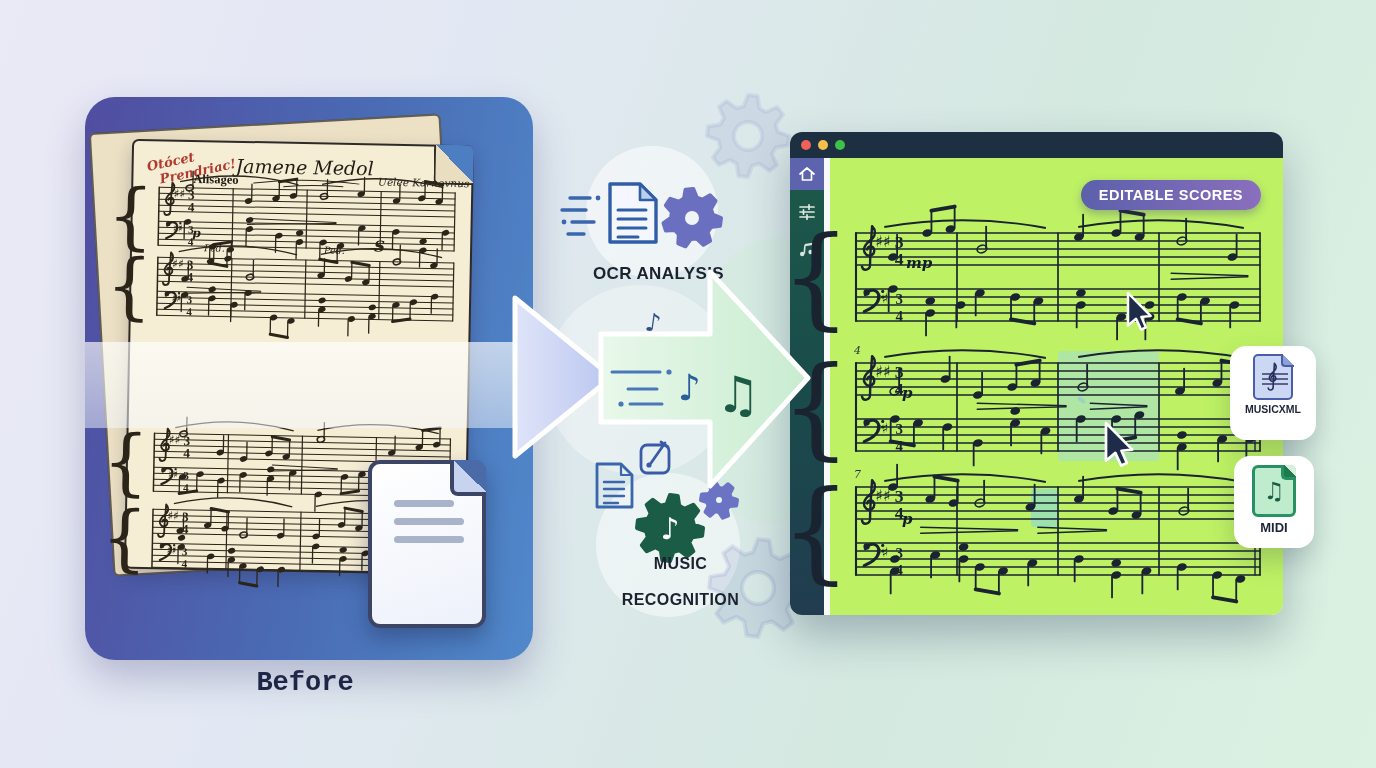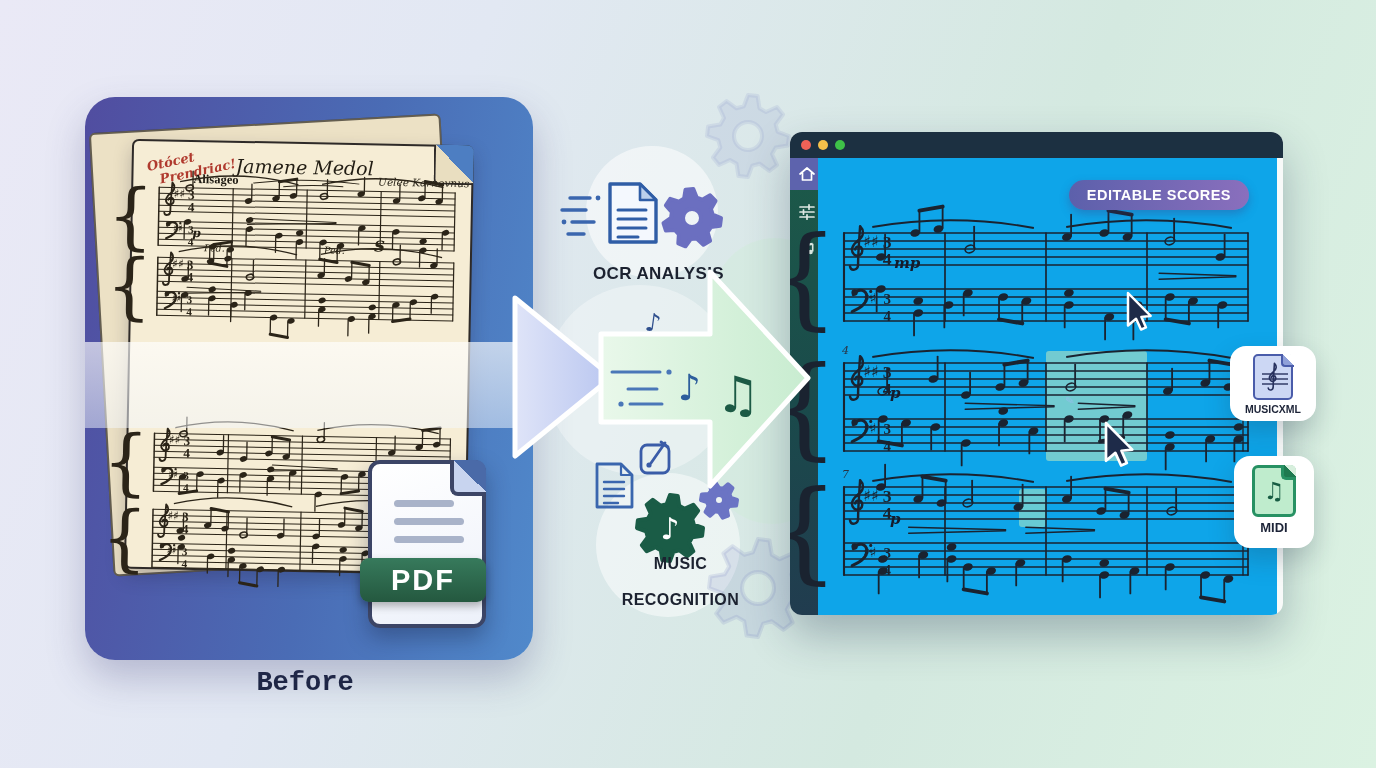--- a/index.html
+++ b/index.html
@@ -58,32 +58,32 @@
 
   
   .window{left:790px;top:132px;width:493px;height:483px;border-radius:12px;overflow:hidden;z-index:30;
     background:#f8faf9;box-shadow:0 20px 44px rgba(25,45,75,.3);}
   .titlebar{left:0;top:0;width:100%;height:26px;background:#1c3041;}
   .tl-dot{top:8px;width:10px;height:10px;border-radius:50%;}
   .sidebar{left:0;top:26px;width:34px;height:457px;
     background:linear-gradient(180deg,#1c5a49 0%,#1a4a4b 55%,#213c4f 100%);}
   .sb-home{left:0;top:0;width:34px;height:32px;background:#5d63ad;display:flex;align-items:center;justify-content:center;}
   .sb-item{left:0;width:34px;height:32px;display:flex;align-items:center;justify-content:center;}
-  .main{left:28px;top:26px;width:459px;height:537px;background:#0ea5e9;}
+  .main{left:40px;top:26px;width:459px;height:537px;background:#bef264;}
   .badge{right:28px;top:22px;height:30px;padding:0 18px;border-radius:16px;z-index:5;
     background:linear-gradient(90deg,#5c60ab,#8a6fbd);box-shadow:0 4px 10px rgba(60,60,130,.35);
     color:#fff;font-weight:bold;font-size:14.5px;letter-spacing:.5px;line-height:30px;}
   .dyn{position:absolute;font-family:"DejaVu Serif",serif;font-style:italic;font-weight:bold;
     font-size:15px;color:#141c2c;z-index:4;}
   .mnum{position:absolute;font-family:"DejaVu Serif",serif;font-style:italic;font-size:11px;color:#2a3242;z-index:4;}
 
   
   .card{z-index:40;background:#fff;border-radius:16px;box-shadow:0 12px 26px rgba(30,50,70,.22);
     display:flex;flex-direction:column;align-items:center;}
-  .card-xml{left:1230px;top:346px;width:86px;height:75px;padding-top:8px;}
+  .card-xml{left:1230px;top:346px;width:86px;height:94px;padding-top:8px;}
   .card-midi{left:1234px;top:456px;width:80px;height:92px;padding-top:9px;}
   .card-label{font-weight:bold;color:#1d2438;margin-top:3px;}
   .file-xml{position:relative;width:40px;height:46px;background:#ccd7f4;border:2.5px solid #4a5caa;border-radius:5px;}
   .file-xml .fold{position:absolute;right:-2.5px;top:-2.5px;width:13px;height:13px;border-radius:0 4px 0 4px;
     background:linear-gradient(225deg,#ffffff 0 50%,#8fa0d8 50% 100%);border-left:2.5px solid #4a5caa;border-bottom:2.5px solid #4a5caa;}
   .file-midi{position:relative;width:44px;height:52px;background:#bfeccd;border:3px solid #279163;border-radius:6px;
     display:flex;align-items:center;justify-content:center;}
   .file-midi .fold{position:absolute;right:-3px;top:-3px;width:15px;height:15px;border-radius:0 5px 0 5px;
     background:linear-gradient(225deg,#d7efdd 0 50%,#1f7a50 50% 100%);border-left:3px solid #279163;border-bottom:3px solid #279163;}
   .midi-note{font-family:"DejaVu Sans",sans-serif;font-size:24px;font-weight:bold;color:#175c43;line-height:1;}
@@ -458,21 +458,20 @@
     </div>
   </div>
 
   <div class="abs band"></div>
 
   <div class="abs pdf-icon">
     <div class="abs pdf-fold"></div>
     <div class="abs pdf-line" style="top:36px;width:60px"></div>
     <div class="abs pdf-line" style="top:54px;width:70px"></div>
     <div class="abs pdf-line" style="top:72px;width:70px"></div>
-    <div class="abs pdf-banner">PDF</div>
   </div>
 
   <div class="abs ocr-group">
     <svg id="ocr-icons" width="205" height="82">
       <g stroke="#3a66ae" stroke-width="3.4" stroke-linecap="round">
         <line x1="14" y1="22" x2="34" y2="22"></line>
           <circle cx="42" cy="22" r="2.4" fill="#3a66ae" stroke="none"></circle>
         <line x1="6" y1="34" x2="30" y2="34"></line>
         <circle cx="8" cy="46" r="2.4" fill="#3a66ae" stroke="none"></circle>
           <line x1="16" y1="46" x2="38" y2="46"></line>

